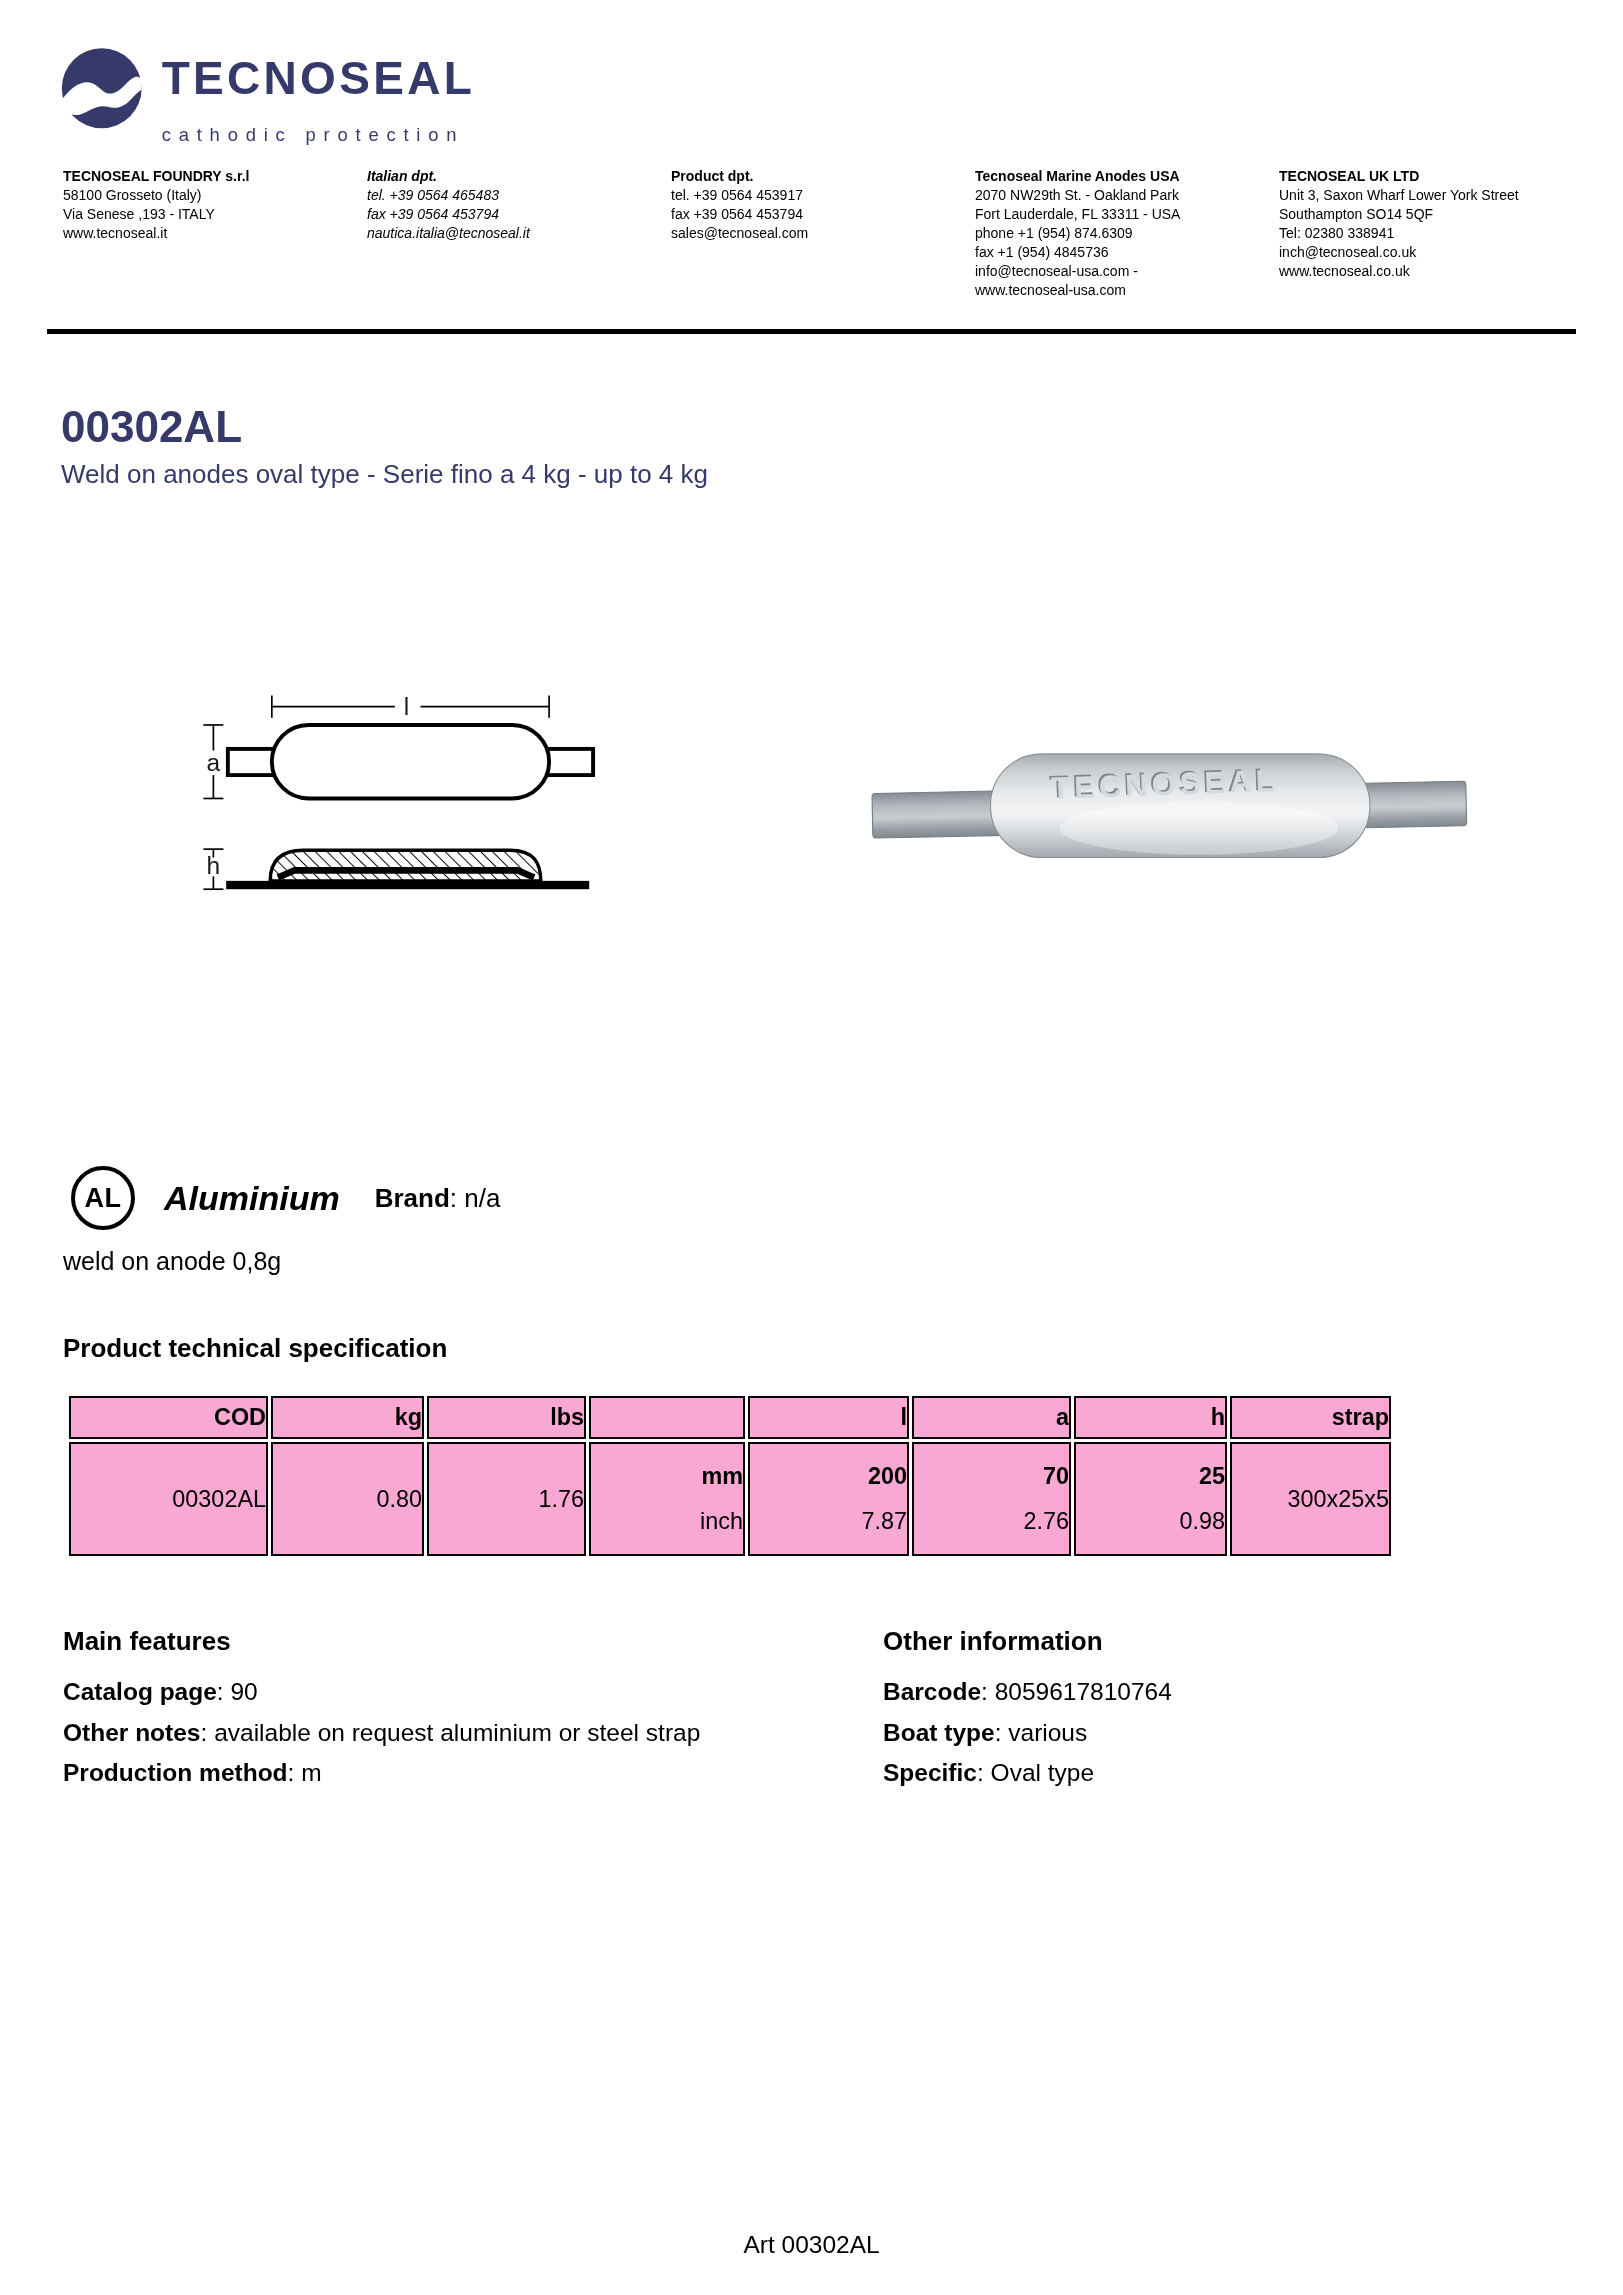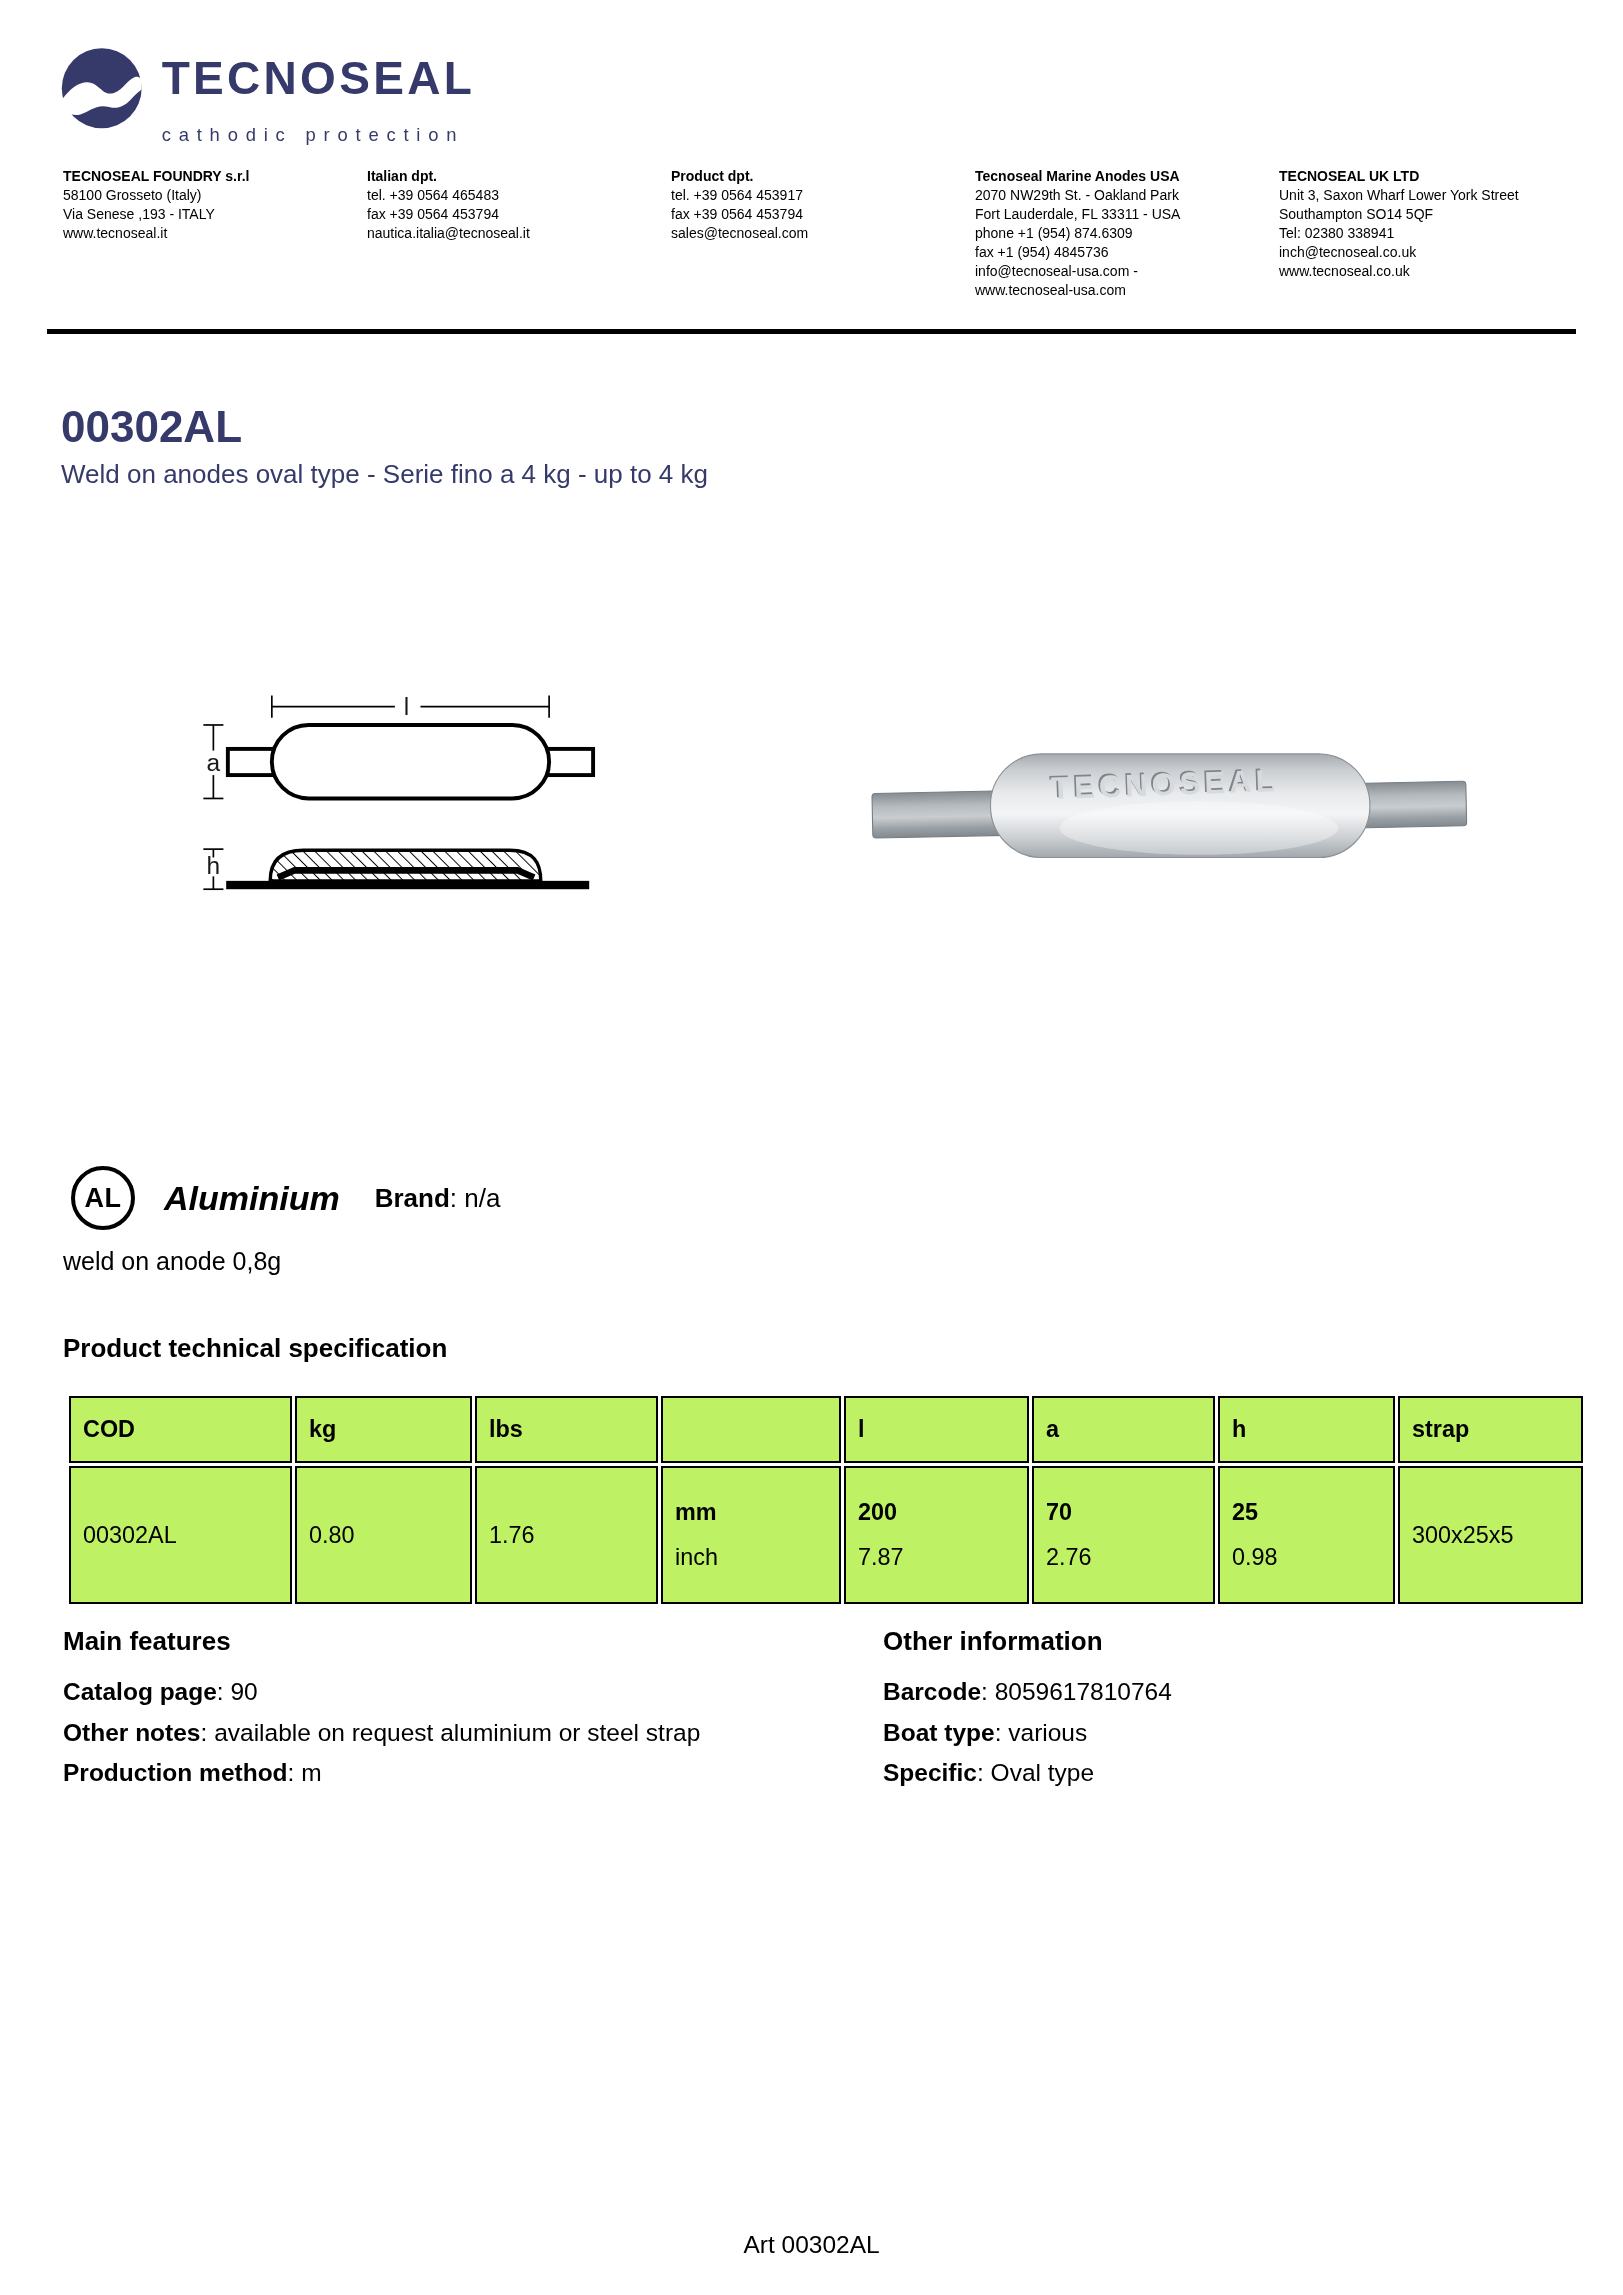--- a/index.html
+++ b/index.html
@@ -8,21 +8,21 @@
   .b{font-weight:bold;}
 
   
   .logo{position:absolute;left:59px;top:45px;display:flex;align-items:flex-start;gap:16.7px;}
   .logo-text .brand{font-size:46px;font-weight:bold;letter-spacing:3.3px;color:#353a6a;line-height:1;margin-top:10px;}
   .logo-text .tagline{font-size:18.4px;letter-spacing:7.8px;color:#353a6a;margin-top:23px;}
 
   
   .contact-col{position:absolute;top:167px;width:296px;font-size:14px;line-height:19px;}
   .contact-col .line:first-child{font-weight:bold;}
-  .cc0{left:63px;} .cc1{left:367px;} .cc2{left:671px;} .cc3{left:975px;} .cc4{left:1279px;}
+  .cc0{left:63px;} .cc1{left:367px;font-style:italic;} .cc2{left:671px;} .cc3{left:975px;} .cc4{left:1279px;}
 
   .rule{position:absolute;left:47px;top:329px;width:1529px;height:5px;background:#000;}
 
   
   .prod-code{position:absolute;left:61px;top:405px;font-size:44px;font-weight:bold;color:#353a6a;line-height:1;}
   .prod-sub{position:absolute;left:61px;top:461px;font-size:26px;color:#353a6a;line-height:1;}
 
   
   .drawing{position:absolute;left:184px;top:686px;}
   .photo{position:absolute;left:870px;top:750px;}
@@ -32,22 +32,22 @@
   .al-badge{width:56px;height:56px;border:4.5px solid #000;border-radius:50%;
             display:flex;align-items:center;justify-content:center;
             font-size:27px;font-weight:bold;letter-spacing:0.6px;}
   .material-name{font-size:34px;font-weight:bold;margin-left:29px;font-style:italic;}
   .brand-wrap{font-size:26px;margin-left:35px;}
   .desc{position:absolute;left:63px;top:1247px;font-size:25px;}
   .spec-title{position:absolute;left:63px;top:1333px;font-size:26px;font-weight:bold;}
 
   
   .spec-table{position:absolute;left:66px;top:1393px;border-collapse:separate;border-spacing:3.3px;table-layout:fixed;}
-  .spec-table th,.spec-table td{border:2.2px solid #000;text-align:left;vertical-align:middle;
-      font-size:23.4px;padding:12px;background:#bef264;}
+  .spec-table th,.spec-table td{border:2.2px solid #000;text-align:right;vertical-align:middle;
+      font-size:23.4px;padding:0;background:#f9a8d4;}
   .spec-table th{height:39px;font-weight:bold;}
   .spec-table td{height:110px;font-weight:normal;}
   .cw0{width:195px;} .cw1{width:149px;} .cw2{width:155px;} .cw3{width:152px;}
   .cw4{width:157px;} .cw5{width:155px;} .cw6{width:149px;} .cw7{width:157px;}
   .two-line{display:flex;flex-direction:column;justify-content:space-evenly;height:100%;}
 
   
   .feat-head{position:absolute;top:1626px;font-size:26px;font-weight:bold;}
   .fh-main{left:63px;} .fh-other{left:883px;}
   .feat-list{position:absolute;top:1680px;font-size:24.5px;}

